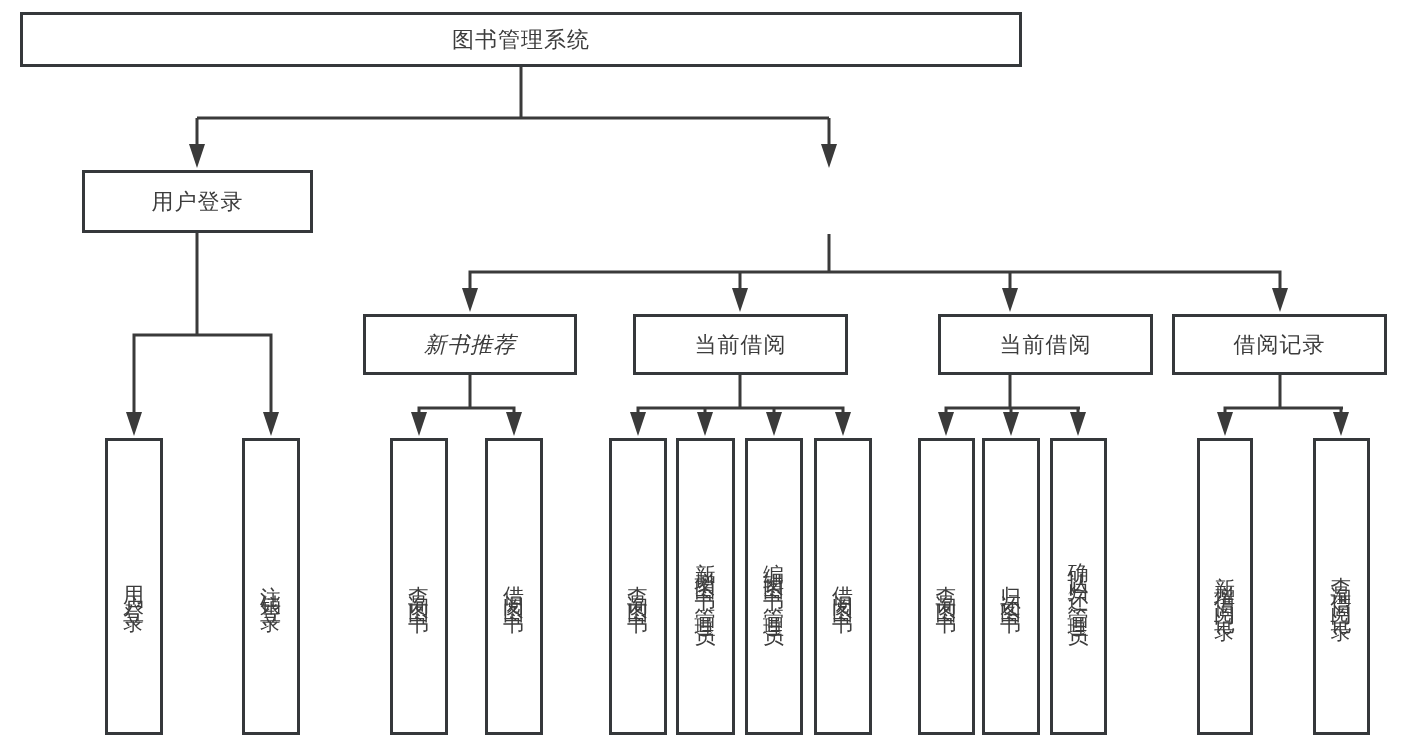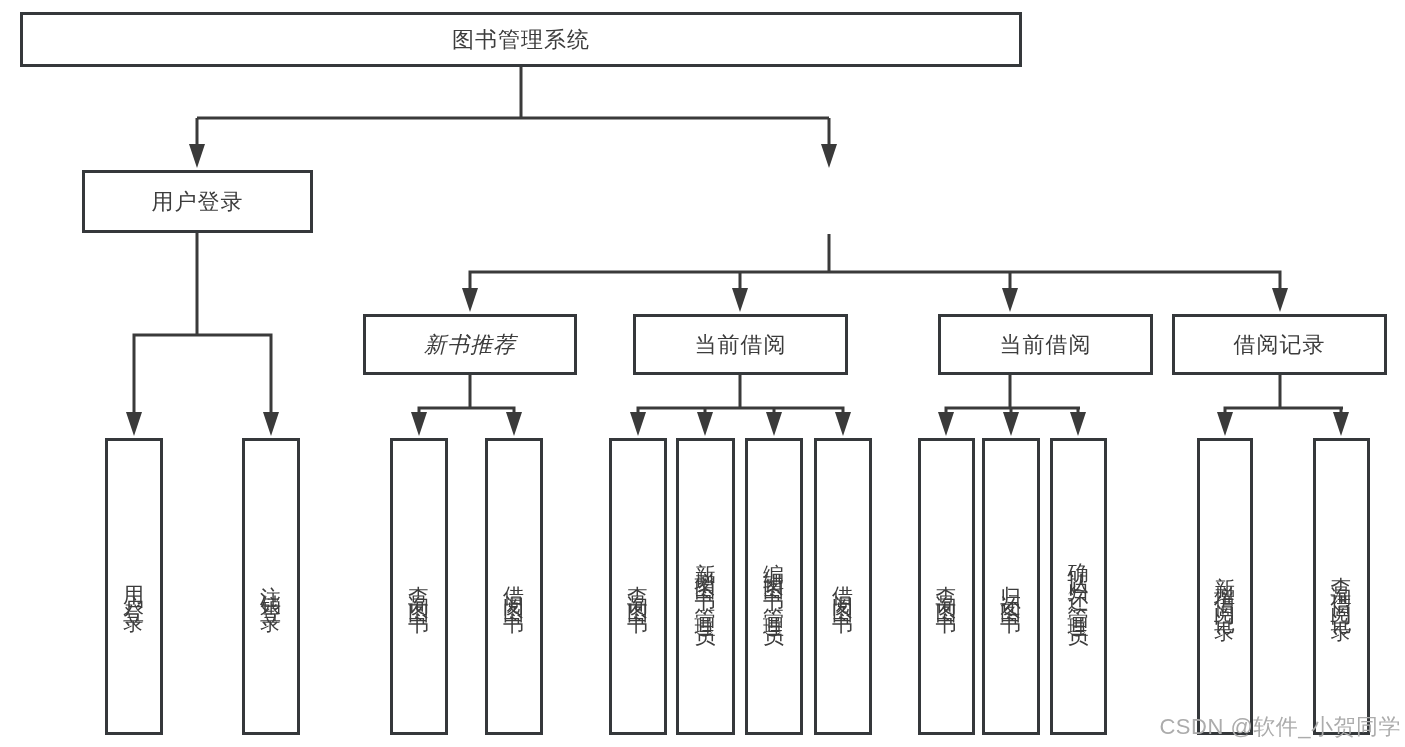--- a/index.html
+++ b/index.html
@@ -150,15 +150,14 @@
     <span class="vlabel">确认归还（管理员）</span>
   </div>
 
   <div class="node vbox" style="left:1197px; top:438px; width:56px; height:297px;">
     <span class="vlabel">新增借阅记录</span>
   </div>
   <div class="node vbox" style="left:1313px; top:438px; width:57px; height:297px;">
     <span class="vlabel">查询借阅记录</span>
   </div>
 
-  <div class="watermark">CSDN @软件_小贺同学</div>
 
 </div>
 
 </body></html>

